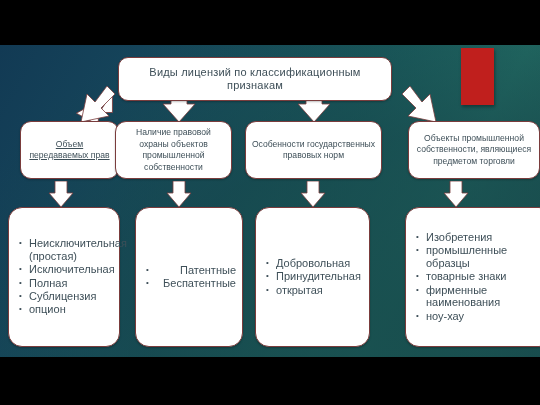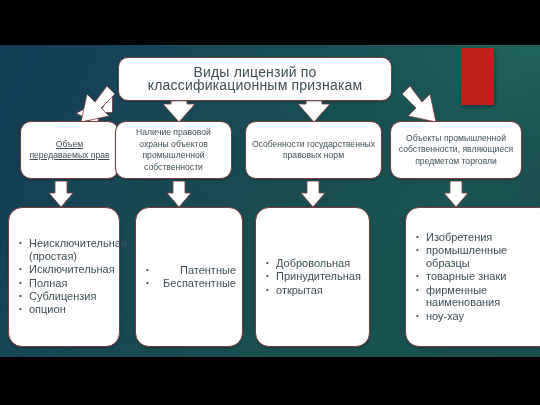--- a/index.html
+++ b/index.html
@@ -66,40 +66,40 @@
     left: 118px;
     top: 12px;
     width: 274px;
     height: 44px;
     border-radius: 10px;
     display: flex;
     align-items: center;
     justify-content: center;
     text-align: center;
     padding: 0 12px;
-    font-size: 14px;
+    font-size: 11px;
     line-height: 13px;
     letter-spacing: 0.2px;
   }
   .node.cat {
     top: 76px;
     height: 58px;
     display: flex;
     align-items: center;
     justify-content: center;
     text-align: center;
     padding: 2px 5px;
     font-size: 8.6px;
     line-height: 11.5px;
     border-radius: 11px;
   }
   .node.cat.c1 { left: 20px;   width: 99px; text-decoration: underline; }
   .node.cat.c2 { left: 115px; width: 117px; }
   .node.cat.c3 { left: 245px; width: 137px; }
-  .node.cat.c4 { left: 390px; width: 132px; }
+  .node.cat.c4 { left: 408px; width: 132px; }
 
   .node.list {
     top: 162px;
     height: 140px;
     border-radius: 14px;
     padding: 0;
     display: flex;
     align-items: center;
   }
   .node.list.l1 { left: 8px;   width: 112px; }

